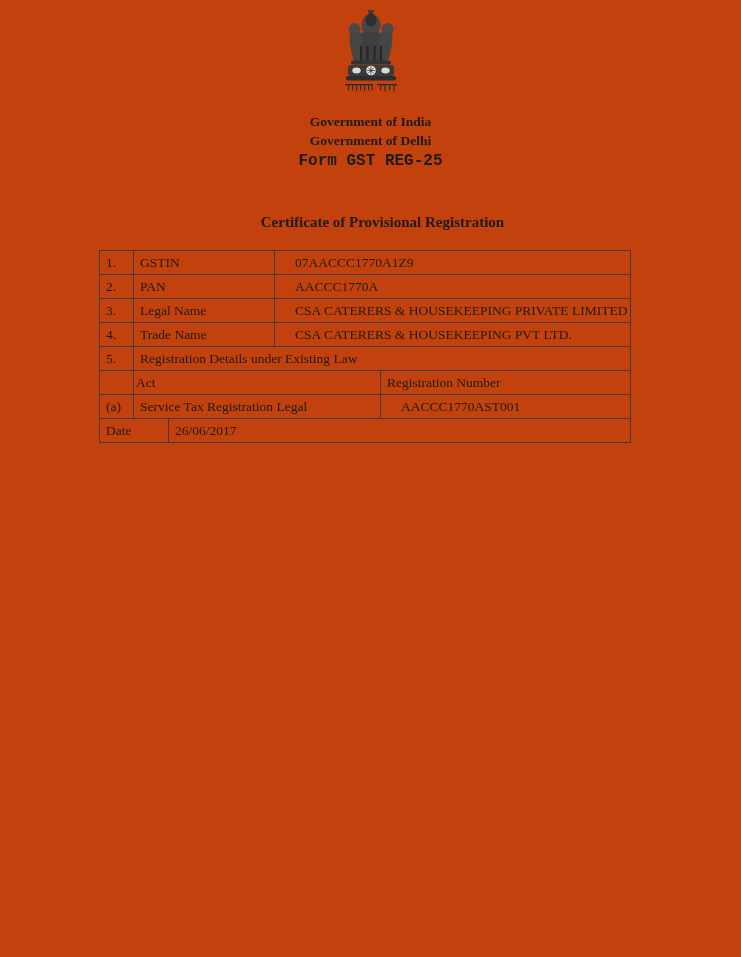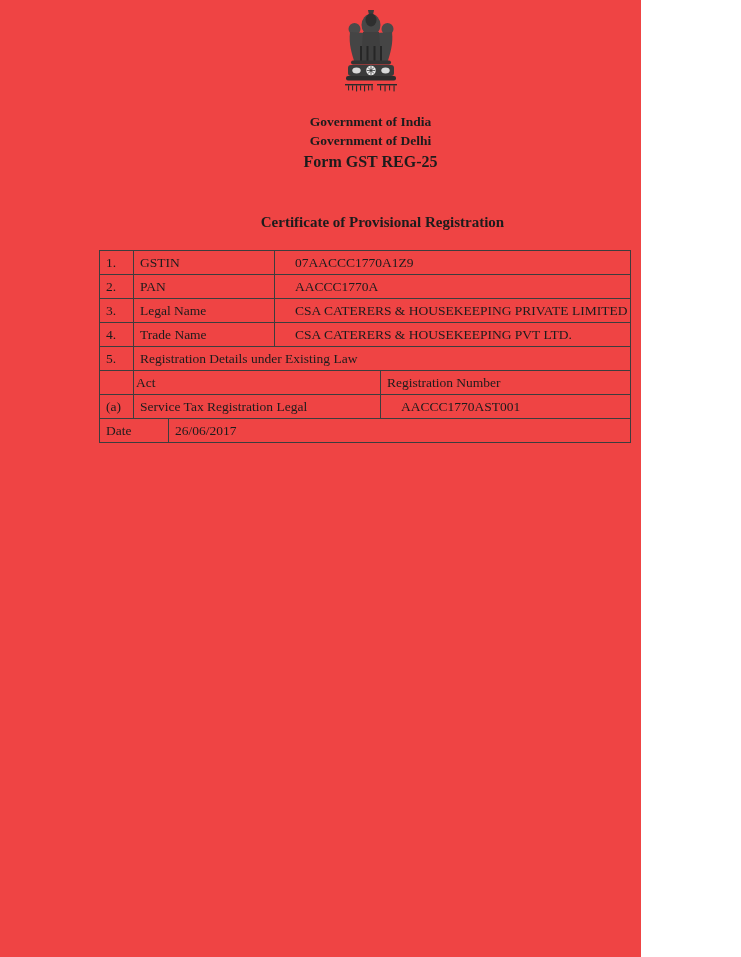--- a/index.html
+++ b/index.html
@@ -3,40 +3,40 @@
 <meta charset="utf-8">
 <style>
   * { box-sizing: border-box; margin: 0; padding: 0; }
   html, body { background: #ffffff; }
   body {
     width: 741px; height: 957px;
     font-family: "Liberation Serif", "DejaVu Serif", serif;
   }
   .page {
     position: relative;
-    width: 641px; height: 957px;
-    background: #ef4444;
+    width: 741px; height: 957px;
+    background: #c2410c;
     color: #1c1c1c;
     overflow: hidden;
   }
   .emblem {
     position: absolute;
     top: 8px; left: 342px;
     width: 58px;
     text-align: center;
   }
   .header-block {
     position: absolute;
     top: 112px; left: 0;
     width: 741px;
     text-align: center;
     font-weight: bold;
   }
   .header-line { font-size: 13.5px; line-height: 19px; }
-  .form-title  { font-size: 16px;  line-height: 21px; margin-top: 1px; }
+  .form-title  { font-size: 16px;  line-height: 21px; margin-top: 1px; font-family: Liberation Mono, monospace; }
   .cert-title {
     position: absolute;
     top: 214px; left: 0;
     width: 741px;
     text-align: center;
     font-weight: bold;
     font-size: 15px;
     margin-left: 12px;
   }
   table.reg-table {

